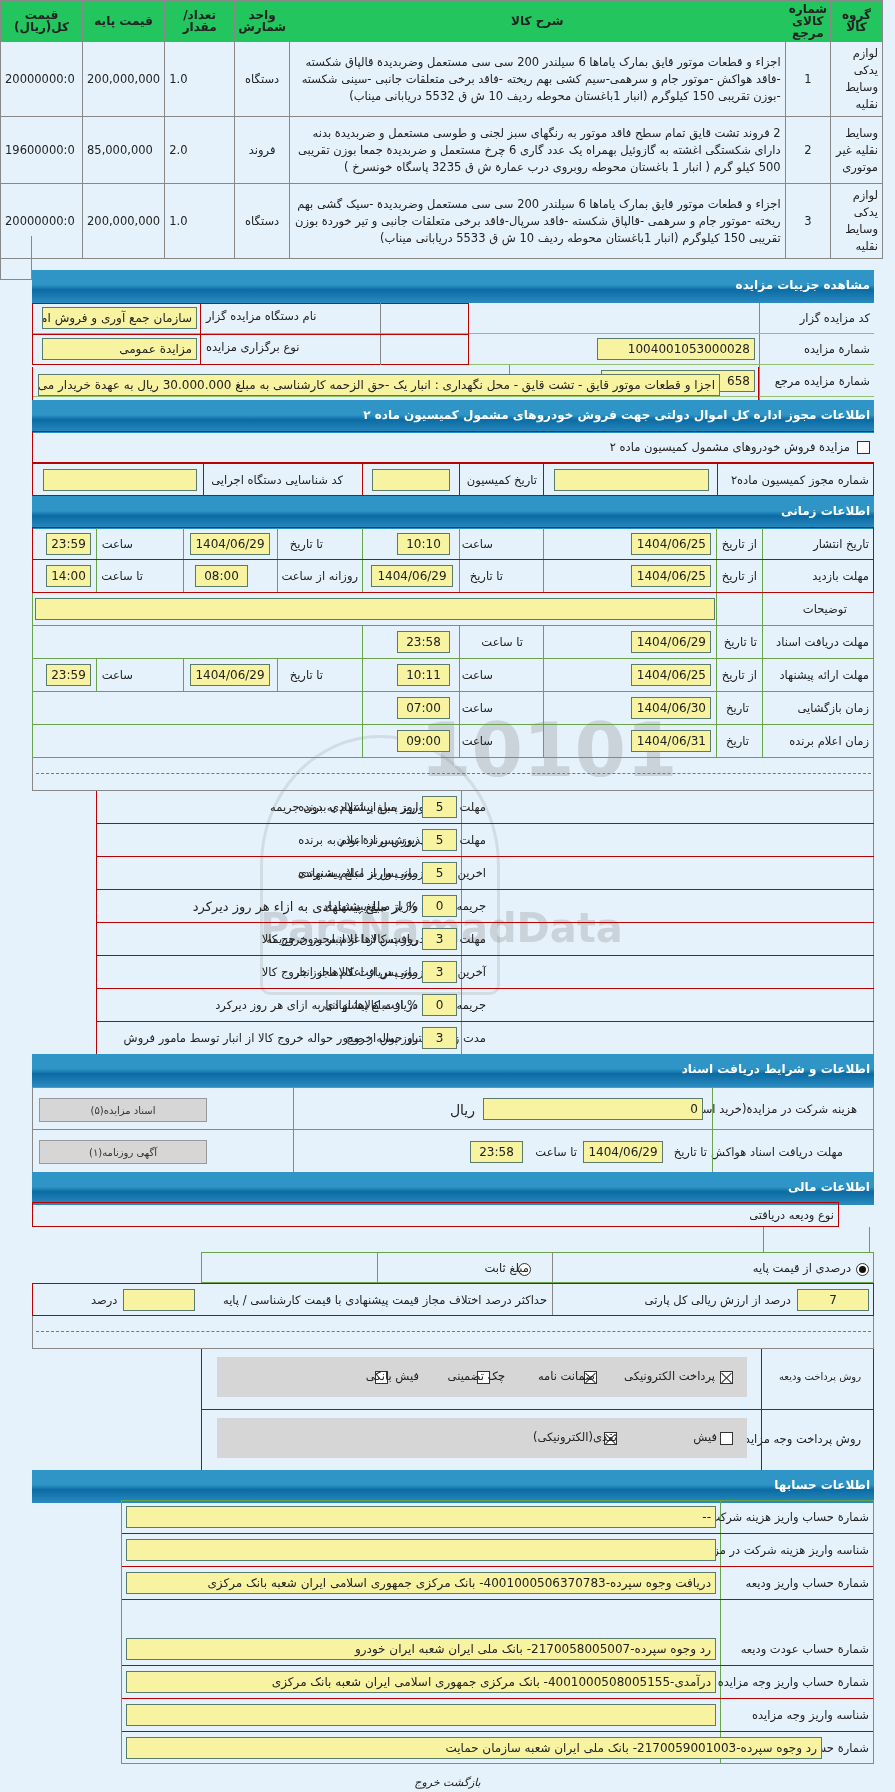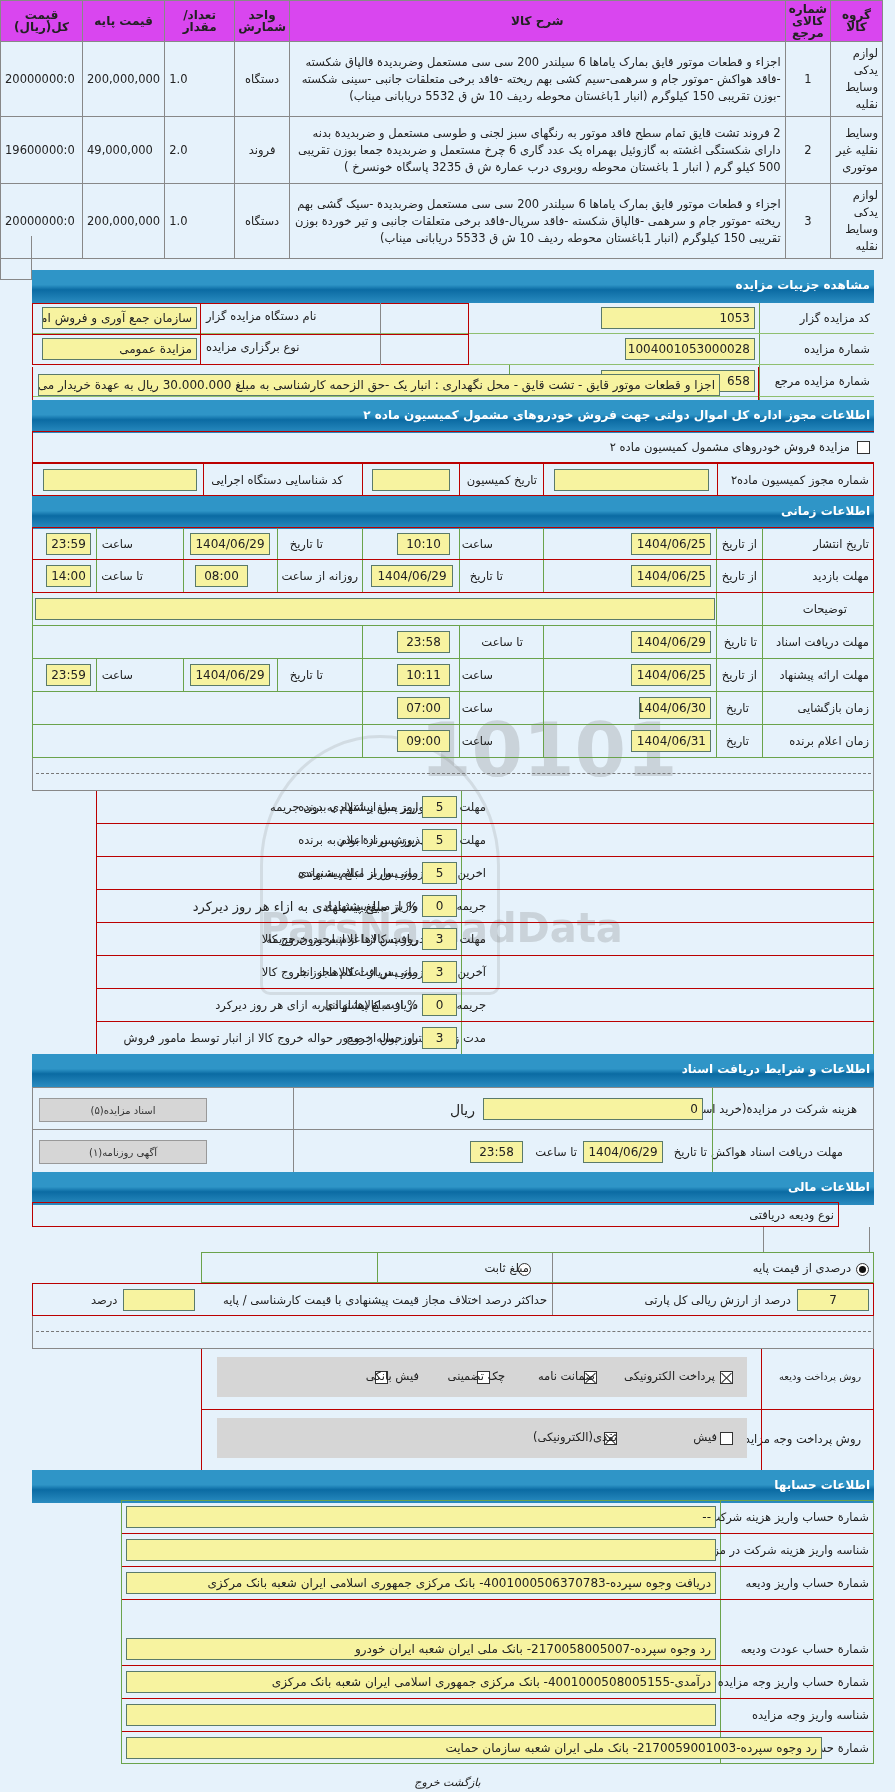--- a/index.html
+++ b/index.html
@@ -7,21 +7,21 @@
   body {
     width: 895px; height: 1792px; overflow: hidden;
     background: #e6f2fb;
     font-family: "DejaVu Sans", sans-serif;
     font-size: 11px; color: #222;
     direction: rtl; position: relative;
   }
   .abs { position: absolute; }
   
   table.goods { position: absolute; left: 0; top: 0; width: 883px; border-collapse: collapse; direction: rtl; background: #e6f2fb; }
-  table.goods th { background: #d946ef; border: 1px solid #888; font-weight: bold; font-size: 12px; padding: 2px 3px; height: 36px; line-height: 12px; }
+  table.goods th { background: #22c55e; border: 1px solid #888; font-weight: bold; font-size: 12px; padding: 2px 3px; height: 36px; line-height: 12px; }
   table.goods td { border: 1px solid #888; padding: 3px 4px; font-size: 11.5px; line-height: 17px; vertical-align: middle; }
   table.goods td.num { direction: ltr; text-align: left; white-space: nowrap; }
   table.goods td.c { text-align: center; }
   .section-header {
     position: absolute; left: 32px; width: 842px; height: 33px;
     background: linear-gradient(#2f95c7 0%, #2f95c7 45%, #0b6ba3 60%, #2a8cc0 100%);
     color: #fff; font-size: 12px; font-weight: bold; padding: 8px 4px 0 0; text-align: right;
   }
   .row { position: absolute; left: 32px; width: 842px; border-bottom: 1px solid #8fbf6f; }
   .cell { position: absolute; top: 0; height: 100%; display: flex; align-items: center; padding: 0 4px; font-size: 11.5px; }
@@ -68,21 +68,21 @@
       <td class="num">1.0</td>
       <td class="num">200,000,000</td>
       <td class="num">20000000:0</td>
     </tr>
     <tr style="height:67px">
       <td>وسایط نقلیه غیر موتوری</td>
       <td class="c">2</td>
       <td>2 فروند تشت قایق تمام سطح فاقد موتور به رنگهای سبز لجنی و طوسی مستعمل و ضربدیدة بدنه دارای شکستگی اغشته به گازوئیل بهمراه یک عدد گاری 6 چرخ مستعمل و ضربدیدة جمعا بوزن تقریبی 500 کیلو گرم ( انبار 1 باغستان محوطه روبروی درب عمارة ش ق 3235 پاسگاه خونسرخ )</td>
       <td class="c">فروند</td>
       <td class="num">2.0</td>
-      <td class="num">49,000,000</td>
+      <td class="num">85,000,000</td>
       <td class="num">19600000:0</td>
     </tr>
     <tr style="height:67px">
       <td>لوازم یدکی وسایط نقلیه</td>
       <td class="c">3</td>
       <td>اجزاء و قطعات موتور قایق بمارک یاماها 6 سیلندر 200 سی سی مستعمل وضربدیدة -سیک گشی بهم ریخته -موتور جام و سرهمی -قالپاق شکسته -فاقد سرپال-فاقد برخی متعلقات جانبی و تیر خوردة بوزن تقریبی 150 کیلوگرم (انبار 1باغستان محوطه ردیف 10 ش ق 5533 دریابانی میناب)</td>
       <td class="c">دستگاه</td>
       <td class="num">1.0</td>
       <td class="num">200,000,000</td>
       <td class="num">20000000:0</td>
@@ -92,28 +92,25 @@
 <div class="abs" style="left:0;top:236px;width:32px;height:44px;border:1px solid #888;border-top:none;"></div>
 
 <div class="watermark" style="left:420px;top:720px;font-size:74px;line-height:60px;">10101</div>
 <div class="watermark" style="left:260px;top:905px;font-size:40px;">ParsNamadData</div>
 <div class="abs" style="left:260px;top:735px;width:240px;height:260px;border:3px solid rgba(120,120,120,0.18);border-radius:50% 50% 10px 10px;"></div>
 
 <div class="section-header" style="top:270px">مشاهده جزییات مزایده</div>
 
 <div class="row" style="top:303px;height:31px;">
   <div class="cell" style="right:0;width:115px;border-left:1px solid #6aa34b;">کد مزایده گزار</div>
-  <div class="cell" style="right:115px;width:250px;justify-content:flex-start;">
-    <div class="yfield rtlnum" style="width:154px;margin-right:0;">1053</div>
-  </div>
 </div>
 <div class="row" style="top:334px;height:31px;">
   <div class="cell" style="right:0;width:115px;border-left:1px solid #6aa34b;">شمارة مزایده</div>
   <div class="cell" style="right:115px;width:250px;">
-    <div class="yfield rtlnum" style="width:130px;">1004001053000028</div>
+    <div class="yfield rtlnum" style="width:158px;">1004001053000028</div>
   </div>
 </div>
 <div class="redbox" style="left:32px;top:303px;width:437px;height:62px;"></div>
 <div class="abs" style="left:200px;top:303px;width:1px;height:62px;background:#b00;"></div>
 <div class="abs" style="left:380px;top:303px;width:1px;height:62px;background:#888;"></div>
 <div class="abs" style="left:32px;top:334px;width:437px;height:1px;background:#b00;"></div>
 <div class="abs" style="left:206px;top:309px;font-size:11.5px;">نام دستگاه مزایده گزار</div>
 <div class="yfield abs" style="left:42px;top:307px;width:155px;direction:rtl;">سازمان جمع آوری و فروش امو</div>
 <div class="abs" style="left:206px;top:340px;font-size:11.5px;">نوع برگزاری مزایده</div>
 <div class="yfield abs" style="left:42px;top:338px;width:155px;direction:rtl;">مزایدة عمومی</div>
@@ -229,21 +226,21 @@
   <span class="abs" style="right:740px;top:9px;font-size:11.5px;">ساعت</span>
   <div class="abs" style="right:776px;top:0;width:1px;height:32px;background:#6aa34b;"></div>
   <div class="yfield center abs" style="right:782px;top:5px;width:45px;">23:59</div>
 </div>
 
 <div class="greenbox" style="left:32px;top:692px;width:842px;height:33px;border-top:none;">
   <span class="abs" style="right:4px;top:9px;font-size:11.5px;">زمان بازگشایی</span>
   <div class="abs" style="right:110px;top:0;width:1px;height:32px;background:#6aa34b;"></div>
   <span class="abs" style="right:124px;top:9px;font-size:11.5px;">تاریخ</span>
   <div class="abs" style="right:156px;top:0;width:1px;height:32px;background:#6aa34b;"></div>
-  <div class="yfield rtlnum abs" style="right:162px;top:5px;width:72px;">1404/06/30</div>
+  <div class="yfield rtlnum abs" style="right:162px;top:5px;width:80px;">1404/06/30</div>
   <div class="abs" style="right:329px;top:0;width:1px;height:32px;background:#6aa34b;"></div>
   <span class="abs" style="right:380px;top:9px;font-size:11.5px;">ساعت</span>
   <div class="abs" style="right:413px;top:0;width:1px;height:32px;background:#6aa34b;"></div>
   <div class="yfield center abs" style="right:423px;top:5px;width:53px;">07:00</div>
   <div class="abs" style="right:510px;top:0;width:1px;height:32px;background:#6aa34b;"></div>
 </div>
 
 <div class="greenbox" style="left:32px;top:725px;width:842px;height:33px;border-top:none;">
   <span class="abs" style="right:4px;top:9px;font-size:11.5px;">زمان اعلام برنده</span>
   <div class="abs" style="right:110px;top:0;width:1px;height:32px;background:#6aa34b;"></div>

